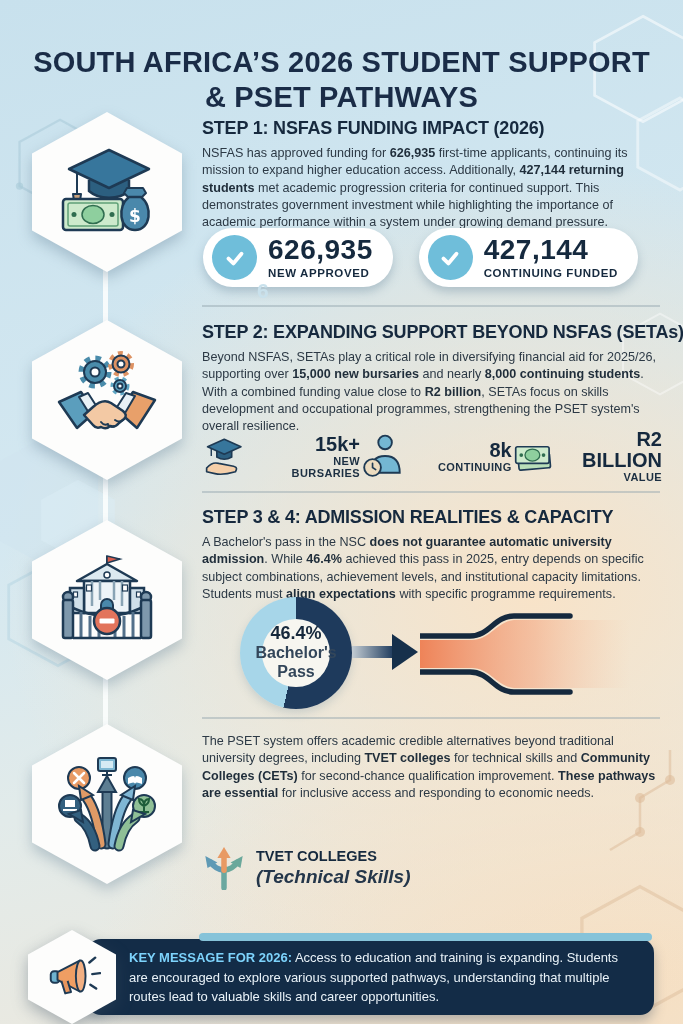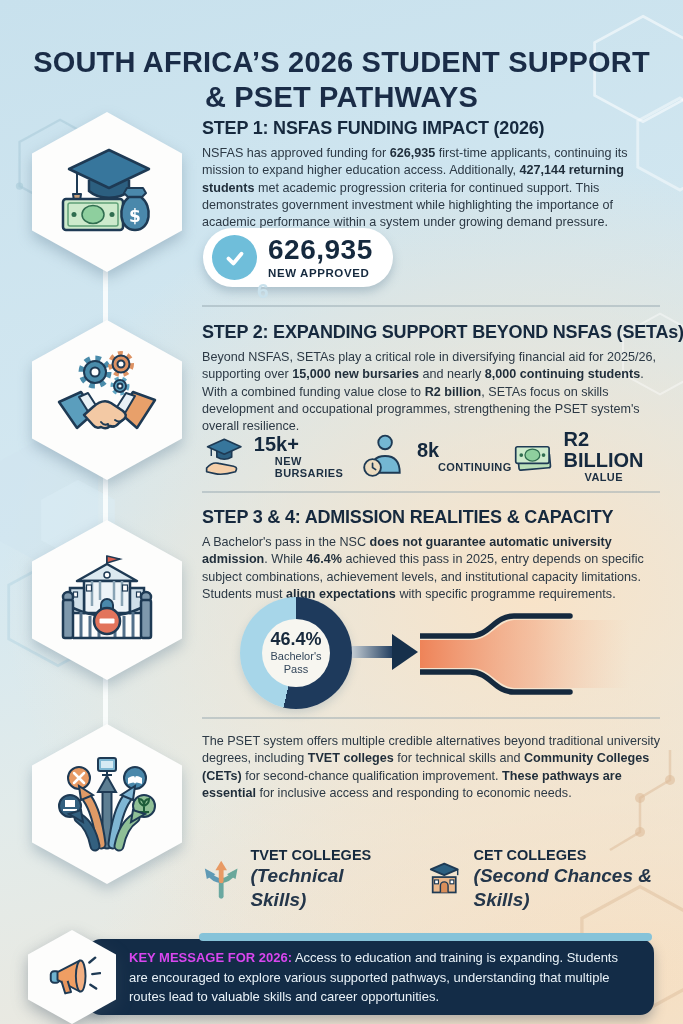--- a/index.html
+++ b/index.html
@@ -26,32 +26,32 @@
   
   .pills{position:absolute;left:203px;top:228px;display:flex;gap:26px;}
   .pill{background:#fff;border-radius:34px;padding:7px 20px 7px 9px;display:flex;align-items:center;gap:11px;
     box-shadow:0 5px 10px rgba(104,135,155,.38);}
   .chk{width:45px;height:45px;border-radius:50%;background:#6fbeda;display:flex;align-items:center;justify-content:center;flex:0 0 auto;}
   .pill-num{font-size:28px;font-weight:800;color:#15293e;letter-spacing:.5px;line-height:1;}
   .pill-lbl{font-size:11.5px;font-weight:700;color:#15293e;letter-spacing:.6px;margin-top:3px;}
 
   
   .ministats{position:absolute;left:202px;top:429px;width:460px;display:flex;justify-content:space-between;align-items:center;}
-  .mstat{display:flex;align-items:center;gap:11px;}
+  .mstat{display:flex;align-items:center;gap:11px;text-align:right;}
   .m-num{font-size:20px;font-weight:800;color:#15293e;line-height:1.05;}
   .m-lbl{font-size:11px;font-weight:700;color:#1c2f42;letter-spacing:.4px;padding-left:21px;}
 
   
   .donut{position:absolute;left:240px;top:597px;width:112px;height:112px;border-radius:50%;
     background:conic-gradient(from 0deg,#1e3a5c 0% 53.6%,#a7d6e9 53.6% 100%);
     display:flex;align-items:center;justify-content:center;box-shadow:0 4px 8px rgba(104,135,155,.25);}
   .donut-hole{width:68px;height:68px;border-radius:50%;background:#f7f6f0;display:flex;flex-direction:column;
     align-items:center;justify-content:center;text-align:center;}
   .donut-val{font-size:18px;font-weight:800;color:#17293c;line-height:1.1;}
-  .donut-lbl{font-size:11px;font-weight:400;color:#33465a;line-height:1.18;}
+  .donut-lbl{font-size:16px;font-weight:700;color:#33465a;line-height:1.18;}
   .flow-arrow{position:absolute;left:352px;top:632px;}
   .funnel{position:absolute;left:420px;top:598px;}
   .funnel-text{position:absolute;left:556px;top:618px;width:124px;font-size:13px;font-weight:800;color:#1b2c40;line-height:1.33;}
 
   
   .pathways{position:absolute;left:202px;top:846px;display:flex;gap:40px;}
   .pathway{display:flex;align-items:center;gap:10px;}
   .pw-name{font-size:14.5px;font-weight:800;color:#15293e;line-height:1.25;}
   .pw-detail{font-size:19px;font-weight:600;color:#24364a;line-height:1.25;font-style:italic;}
 
@@ -60,21 +60,21 @@
   .hex{position:absolute;left:32px;width:150px;height:160px;filter:drop-shadow(0 6px 7px rgba(96,125,148,.38));}
   .hex-bg{position:absolute;inset:0;background:#fdfdfc;clip-path:polygon(50% 0,100% 26%,100% 74%,50% 100%,0 74%,0 26%);}
   .hex svg{position:absolute;left:25px;top:30px;}
   #hex1{top:112px}#hex2{top:320px}#hex3{top:520px}#hex4{top:724px}
 
   
   .keybar{position:absolute;left:87px;top:939px;width:567px;height:76px;background:#132c47;border-radius:14px;
     box-shadow:0 6px 12px rgba(60,80,100,.35);}
   .keybar::before{content:"";position:absolute;top:-6px;left:112px;right:2px;height:8px;background:#86c3d9;border-radius:4px;}
   .key-text{position:absolute;left:42px;top:9px;right:14px;font-size:13px;line-height:1.5;color:#e9f2f8;}
-  .key-text b{font-weight:800;color:#d946ef;}
+  .key-text b{font-weight:800;color:#7dd3fc;}
   .keyhex{position:absolute;left:28px;top:930px;width:88px;height:94px;filter:drop-shadow(0 5px 8px rgba(60,80,100,.4));z-index:5;}
   .keyhex svg{position:absolute;left:15px;top:18px;}
 </style>
 </head>
 <body>
 
 <div class="poster">
 
   <svg class="decor" style="left:588px;top:14px" width="110" height="110" viewBox="0 0 100 100">
       <polygon points="50,2 94,26 94,74 50,98 6,74 6,26" fill="none" stroke="#ffffff" stroke-width="2.5" opacity=".55"></polygon>
@@ -233,20 +233,31 @@
       <div class="chk">
         <svg width="26" height="26" viewBox="0 0 24 24">
             <path d="M6 12.5 L10.5 17 L18 8" stroke="#ffffff" stroke-width="3.5" fill="none" stroke-linecap="round" stroke-linejoin="round"></path>
           </svg>
       </div>
       <div>
         <div class="pill-num">626,935</div>
         <div class="pill-lbl">NEW APPROVED</div>
       </div>
     </div>
+    <div class="pill">
+      <div class="chk">
+        <svg width="26" height="26" viewBox="0 0 24 24">
+            <path d="M6 12.5 L10.5 17 L18 8" stroke="#ffffff" stroke-width="3.5" fill="none" stroke-linecap="round" stroke-linejoin="round"></path>
+          </svg>
+      </div>
+      <div>
+        <div class="pill-num">427,144</div>
+        <div class="pill-lbl">CONTINUING FUNDED</div>
+      </div>
+    </div>
   </div>
 
   <div class="stray">6</div>
   <div class="divider" id="div1"></div>
 
   <div class="sec" id="sec2">
     <h2 class="step-h">STEP 2: EXPANDING SUPPORT BEYOND NSFAS (SETAs)</h2>
     <p class="step-p"><span>Beyond NSFAS, SETAs play a critical role in diversifying financial aid for 2025/26, supporting over </span><b>15,000 new bursaries</b><span> and nearly </span><b>8,000 continuing students</b><span>. With a combined funding value close to </span><b>R2 billion</b><span>, SETAs focus on skills development and occupational programmes, strengthening the PSET system's overall resilience.</span></p>
   </div>
 
@@ -328,53 +339,39 @@
       </defs>
     <path d="M0,42 H52 C70,42 76,24 94,22 L210,22 V90 L94,90 C76,88 70,70 52,70 H0 Z" fill="url(#fg)"></path>
     <path d="M0,38 H50 C70,38 74,18 94,18 H150" fill="none" stroke="#15293e" stroke-width="5.5" stroke-linecap="round"></path>
     <path d="M0,74 H50 C70,74 74,94 94,94 H150" fill="none" stroke="#15293e" stroke-width="5.5" stroke-linecap="round"></path>
   </svg>
 
 
   <div class="divider" id="div3"></div>
 
   <div class="sec" id="sec4">
-    <p class="step-p"><span>The PSET system offers multiple credible alternatives beyond traditional university degrees, including </span><b>TVET colleges</b><span> for technical skills and </span><b>Community Colleges (CETs)</b><span> for second-chance qualification improvement. </span><b>These pathways are essential</b><span> for inclusive access and responding to economic needs.</span></p>
+    <p class="step-p"><span>The PSET system offers academic credible alternatives beyond traditional university degrees, including </span><b>TVET colleges</b><span> for technical skills and </span><b>Community Colleges (CETs)</b><span> for second-chance qualification improvement. </span><b>These pathways are essential</b><span> for inclusive access and responding to economic needs.</span></p>
   </div>
 
   <div class="pathways">
     <div class="pathway">
       <svg width="44" height="44" viewBox="0 0 40 40">
         <path d="M20,38 V20" stroke="#6aa8a0" stroke-width="5" stroke-linecap="round" fill="none"></path>
         <path d="M20,22 q-8,-1 -12,-7" stroke="#5f9ab5" stroke-width="5" stroke-linecap="round" fill="none"></path>
         <polygon points="3,9 5,20 14,15" fill="#5f9ab5"></polygon>
         <path d="M20,22 q8,-1 12,-7" stroke="#6aa89b" stroke-width="5" stroke-linecap="round" fill="none"></path>
         <polygon points="37,9 35,20 26,15" fill="#6aa89b"></polygon>
         <path d="M20,22 V10" stroke="#e89a64" stroke-width="5" stroke-linecap="round" fill="none"></path>
         <polygon points="20,1 14,11 26,11" fill="#e89a64"></polygon>
       </svg>
       <div>
         <div class="pw-name">TVET COLLEGES</div>
         <div class="pw-detail">(Technical Skills)</div>
       </div>
     </div>
-    <div class="pathway">
-      <svg width="44" height="44" viewBox="0 0 40 40">
-        <rect x="8" y="18" width="24" height="16" fill="#eab88c" stroke="#1e3a54" stroke-width="1.8"></rect>
-        <polygon points="20,4 34,10 20,16 6,10" fill="#2c5f80" stroke="#1e3a54" stroke-width="1.8" stroke-linejoin="round"></polygon>
-        <path d="M16,34 v-7 a4,4 0 0 1 8,0 v7" fill="#d98e5a" stroke="#1e3a54" stroke-width="1.5"></path>
-        <rect x="10" y="21" width="4" height="4" fill="#ffffff" stroke="#1e3a54" stroke-width="1.2"></rect>
-        <rect x="26" y="21" width="4" height="4" fill="#ffffff" stroke="#1e3a54" stroke-width="1.2"></rect>
-        <path d="M34,10 v6" stroke="#1e3a54" stroke-width="1.5"></path>
-      </svg>
-      <div>
-        <div class="pw-name">CET COLLEGES</div>
-        <div class="pw-detail">(Second Chances &amp; Skills)</div>
-      </div>
-    </div>
   </div>
 
   <div class="keybar">
     <div class="key-text"><b>KEY MESSAGE FOR 2026:</b><span> Access to education and training is expanding. Students are encouraged to explore various supported pathways, understanding that multiple routes lead to valuable skills and career opportunities.</span></div>
   </div>
   <div class="keyhex">
     <div class="hex-bg"></div>
     <svg width="58" height="58" viewBox="0 0 60 60">
       <rect x="8" y="24" width="9" height="12" rx="3.5" fill="#6fb3cf" stroke="#1e3a54" stroke-width="2"></rect>
       <path d="M15,25 L38,13 V45 L15,33 z" fill="#ef9e63" stroke="#1e3a54" stroke-width="2" stroke-linejoin="round"></path>

